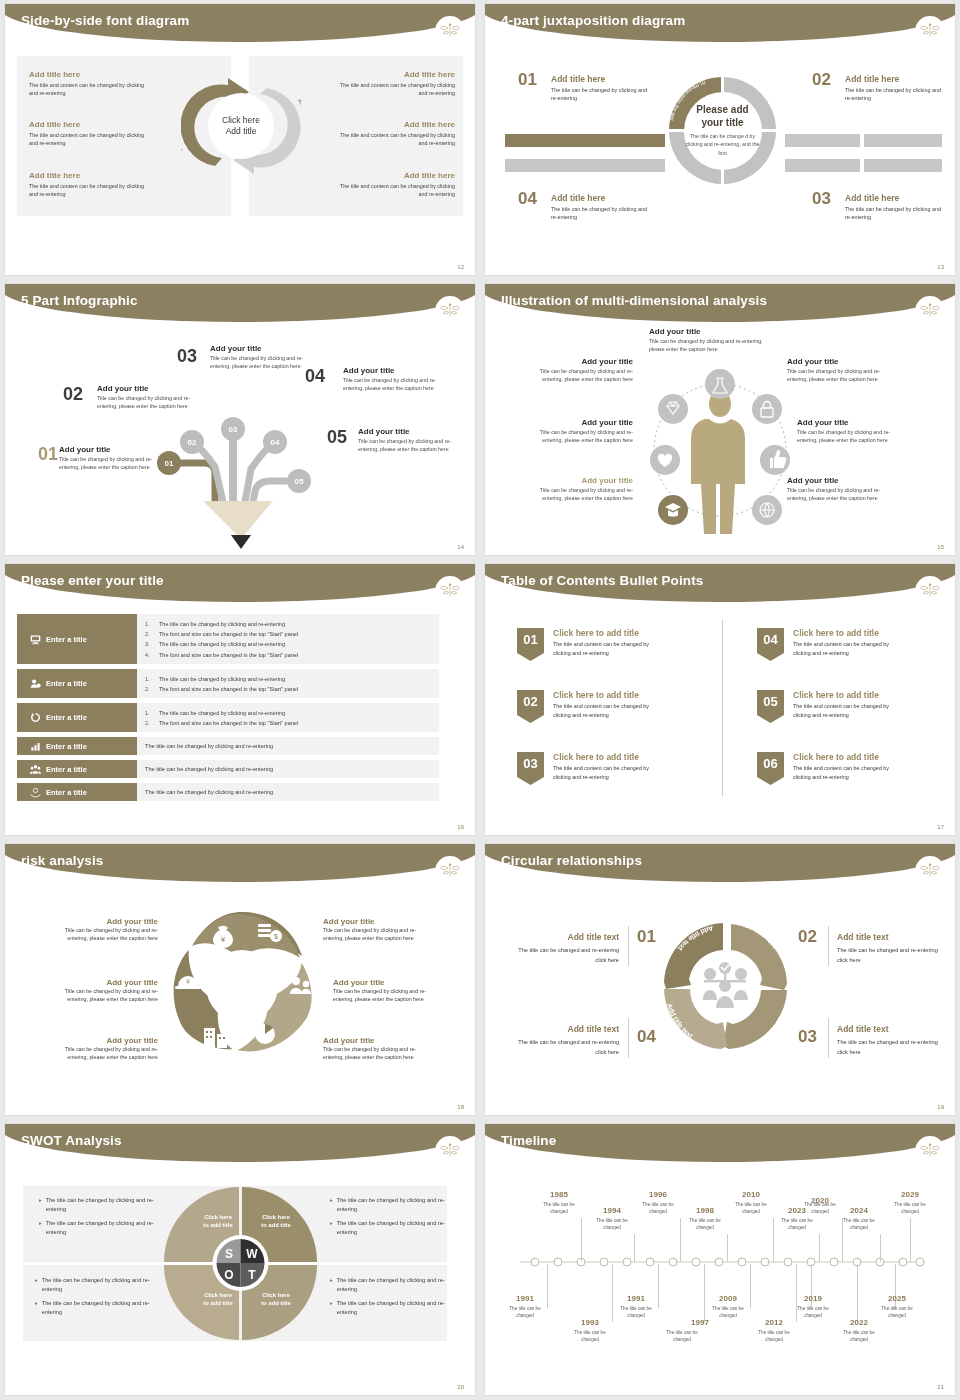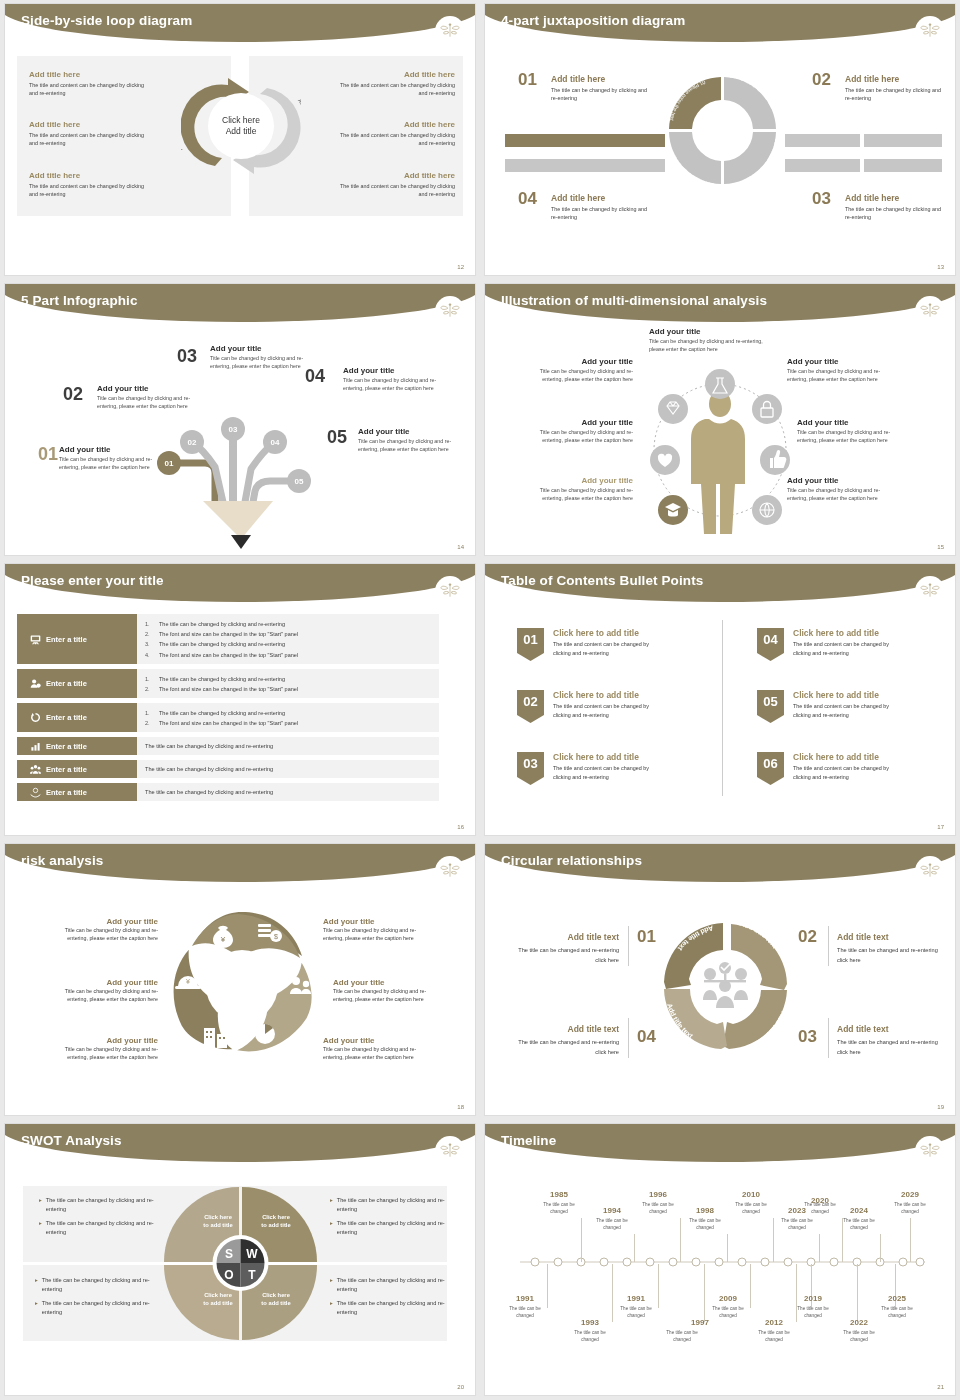--- a/index.html
+++ b/index.html
@@ -91,21 +91,21 @@
 </head>
 <body>
 
 <div class="grid">
 
 <div class="slide">
       <div class="canvas">
   <div class="hdr">
           <div class="hdr-bg"></div>
         </div>
-  <div class="hdr-title">Side-by-side loop diagram</div>
+  <div class="hdr-title">Side-by-side font diagram</div>
   <div class="logo">
     <svg viewBox="0 0 24 22">
             <g stroke="#b5a782" fill="none" stroke-width=".8">
       <path d="M12 4v14M9 7c-4-3-8-2-8 0 0 2 4 3 8 1zM15 7c4-3 8-2 8 0 0 2-4 3-8 1z"></path>
       <path d="M10 12c-3-1-6 0-6 1.5S7 15 10 13.5zM14 12c3-1 6 0 6 1.5S17 15 14 13.5z"></path>
       <circle cx="12" cy="3.2" r="1.1" fill="#b5a782"></circle>
             </g>
           </svg>
   </div>
 
@@ -215,20 +215,25 @@
       </defs>
       <path d="M61 9 A53.5 53.5 0 0 0 9 61 L32 61 A30.5 30.5 0 0 1 61 32 Z" fill="#8b7f5e"></path>
       <path d="M64 9 A53.5 53.5 0 0 1 116 61 L93 61 A30.5 30.5 0 0 0 64 32 Z" fill="#c2c2c2"></path>
       <path d="M116 64 A53.5 53.5 0 0 1 64 116 L64 93 A30.5 30.5 0 0 0 93 64 Z" fill="#c2c2c2"></path>
       <path d="M61 116 A53.5 53.5 0 0 1 9 64 L32 64 A30.5 30.5 0 0 0 61 93 Z" fill="#c2c2c2"></path>
       <text font-size="5.2" fill="#fff"><textPath href="#r13a" startOffset="22%">01 Please enter the text</textPath></text>
       <text font-size="5.2" fill="#fff"><textPath href="#r13b" startOffset="8%">02 Please enter the text</textPath></text>
       <text font-size="5.2" fill="#fff"><textPath href="#r13c" startOffset="10%">03 Please enter the text</textPath></text>
       <text font-size="5.2" fill="#fff"><textPath href="#r13d" startOffset="10%">04 Please enter the text</textPath></text>
     </svg>
+    <div class="s13-center">
+      <h4><span>Please add</span><br>
+          <span>your title</span></h4>
+      <p>The title can be change d by clicking and  re-entering, and the font</p>
+    </div>
   </div>
   <div class="pg">13</div>
 </div>
     </div>
 
 <div class="slide">
       <div class="canvas">
   <div class="hdr">
           <div class="hdr-bg"></div>
         </div>

